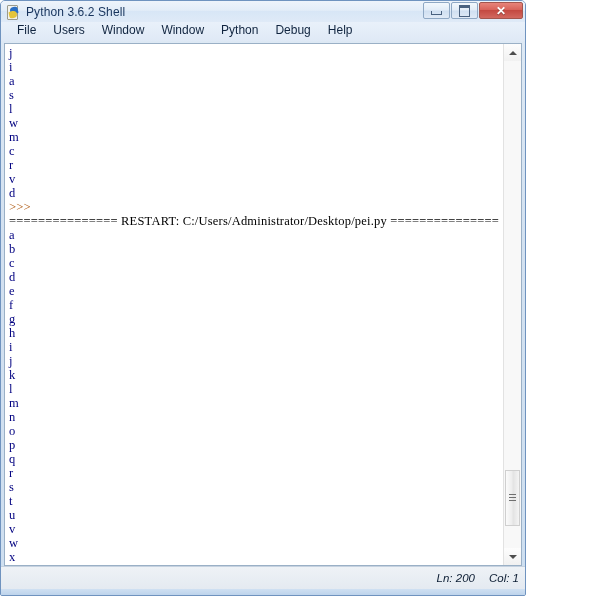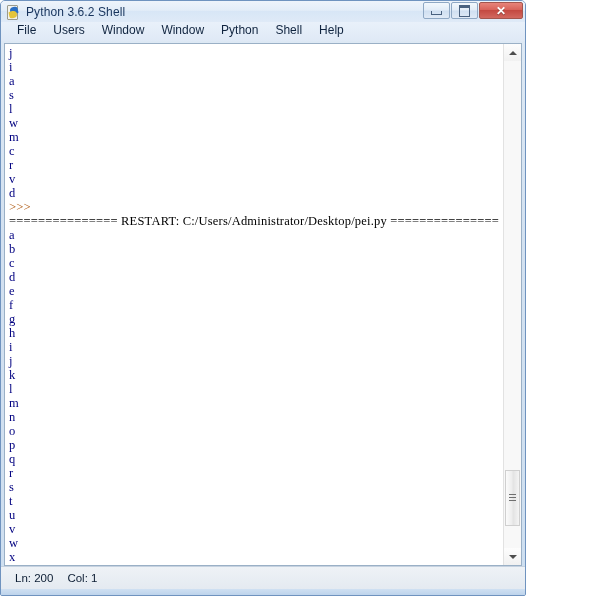--- a/index.html
+++ b/index.html
@@ -235,24 +235,26 @@
     background: repeating-linear-gradient(to bottom,
         #6f6f6f 0px, #6f6f6f 1px, transparent 1px, transparent 3px);
   }
 
   
   #statusbar {
     flex: 0 0 22px;
     height: 22px;
     display: flex;
     align-items: center;
+    justify-content: flex-end;
     padding-right: 6px;
     background: linear-gradient(to bottom, #eef2f6 0%, #e4eaf1 100%);
     border-top: 1px solid #c6d2e0;
     user-select: none;
+    font-style: italic;
   }
   .status-cell {
     font-size: 11.5px;
     color: #0c1d33;
     font-family: "Liberation Sans", sans-serif;
     margin-left: 14px;
     white-space: nowrap;
   }
   #resize-strip {
     flex: 0 0 6px;
@@ -284,21 +286,21 @@
       </div>
     </div>
   </div>
 
   <div id="menubar">
     <div class="menu-item">File</div>
     <div class="menu-item">Users</div>
     <div class="menu-item">Window</div>
     <div class="menu-item">Window</div>
     <div class="menu-item">Python</div>
-    <div class="menu-item">Shell</div>
+    <div class="menu-item">Debug</div>
     <div class="menu-item">Help</div>
   </div>
 
   <div id="client">
 
     <div id="text-frame">
 
       <div id="text-area">
         <div id="console"><div class="ln"><span>j</span></div><div class="ln"><span>i</span></div><div class="ln"><span>a</span></div><div class="ln"><span>s</span></div><div class="ln"><span>l</span></div><div class="ln"><span>w</span></div><div class="ln"><span>m</span></div><div class="ln"><span>c</span></div><div class="ln"><span>r</span></div><div class="ln"><span>v</span></div><div class="ln"><span>d</span></div><div class="ln"><span class="prompt">&gt;&gt;&gt; </span></div><div class="ln"><span class="restart">=============== RESTART: C:/Users/Administrator/Desktop/pei.py ===============</span></div><div class="ln"><span>a</span></div><div class="ln"><span>b</span></div><div class="ln"><span>c</span></div><div class="ln"><span>d</span></div><div class="ln"><span>e</span></div><div class="ln"><span>f</span></div><div class="ln"><span>g</span></div><div class="ln"><span>h</span></div><div class="ln"><span>i</span></div><div class="ln"><span>j</span></div><div class="ln"><span>k</span></div><div class="ln"><span>l</span></div><div class="ln"><span>m</span></div><div class="ln"><span>n</span></div><div class="ln"><span>o</span></div><div class="ln"><span>p</span></div><div class="ln"><span>q</span></div><div class="ln"><span>r</span></div><div class="ln"><span>s</span></div><div class="ln"><span>t</span></div><div class="ln"><span>u</span></div><div class="ln"><span>v</span></div><div class="ln"><span>w</span></div><div class="ln"><span>x</span></div><div class="ln"><span>y</span></div></div>
       </div>

